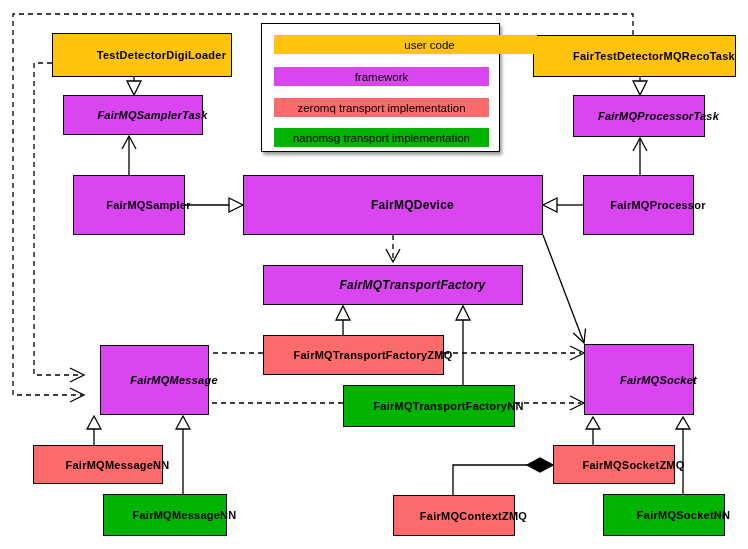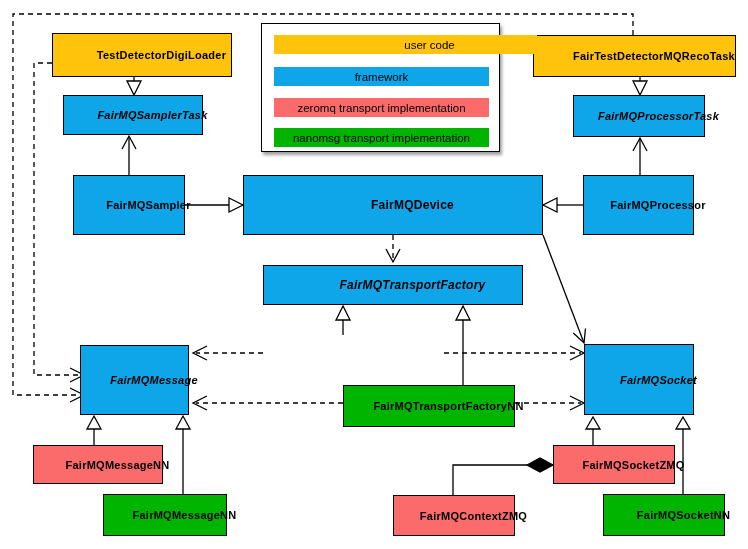--- a/index.html
+++ b/index.html
@@ -8,35 +8,35 @@
     font-family:"Liberation Sans","DejaVu Sans",sans-serif;
   }
   #wires{position:absolute;left:0;top:0;width:748px;height:549px;}
   .node{
     position:absolute;border:1.4px solid #000;box-sizing:border-box;
     display:flex;align-items:center;justify-content:center;
     font-weight:700;font-size:11px;letter-spacing:.25px;color:#000;text-align:center;padding-left:39px;
   }
   .abstract{font-style:italic;}
   .c-user{background:#FFC30B;}
-  .c-fw{background:#0ea5e9;}
+  .c-fw{background:#d946ef;}
   .c-zmq{background:#FB6B6B;}
   .c-nn{background:#00B400;}
   
   #n-tddl{left:52px;top:33px;width:180px;height:44px;}
   #n-ftdmrt{left:533px;top:35px;width:203px;height:42px;}
   #n-samplerTask{left:63px;top:95px;width:140px;height:40px;}
   #n-processorTask{left:573px;top:95px;width:132px;height:42px;}
   #n-sampler{left:73px;top:175px;width:112px;height:60px;}
   #n-device{left:243px;top:175px;width:300px;height:60px;font-size:12px;}
   #n-processor{left:583px;top:175px;width:111px;height:60px;}
   #n-factory{left:263px;top:265px;width:260px;height:40px;font-size:12px;}
   #n-factoryZmq{left:263px;top:335px;width:181px;height:40px;}
   #n-factoryNn{left:343px;top:385px;width:172px;height:42px;}
-  #n-message{left:80px;top:345px;width:109px;height:70px;}
+  #n-message{left:100px;top:345px;width:109px;height:70px;}
   #n-socket{left:584px;top:344px;width:110px;height:71px;}
   #n-messageZmq{left:33px;top:445px;width:130px;height:39px;}
   #n-messageNn{left:103px;top:494px;width:124px;height:42px;}
   #n-socketZmq{left:553px;top:445px;width:122px;height:39px;}
   #n-contextZmq{left:393px;top:495px;width:122px;height:41px;}
   #n-socketNn{left:603px;top:494px;width:122px;height:42px;}
   
   #legend{
     position:absolute;left:261px;top:23px;width:239px;height:129px;background:#fff;
     border:1.4px solid #000;box-sizing:border-box;box-shadow:2px 3px 3px rgba(0,0,0,.38);
@@ -183,20 +183,23 @@
     </div>
   <div id="n-device" class="node c-fw">
       <span>FairMQDevice</span>
     </div>
   <div id="n-processor" class="node c-fw">
       <span>FairMQProcessor</span>
     </div>
   <div id="n-factory" class="node c-fw abstract">
       <span>FairMQTransportFactory</span>
     </div>
+  <div id="n-factoryZmq" class="node c-zmq">
+      <span>FairMQTransportFactoryZMQ</span>
+    </div>
   <div id="n-factoryNn" class="node c-nn">
       <span>FairMQTransportFactoryNN</span>
     </div>
   <div id="n-message" class="node c-fw abstract">
       <span>FairMQMessage</span>
     </div>
   <div id="n-socket" class="node c-fw abstract">
       <span>FairMQSocket</span>
     </div>
   <div id="n-messageZmq" class="node c-zmq">

